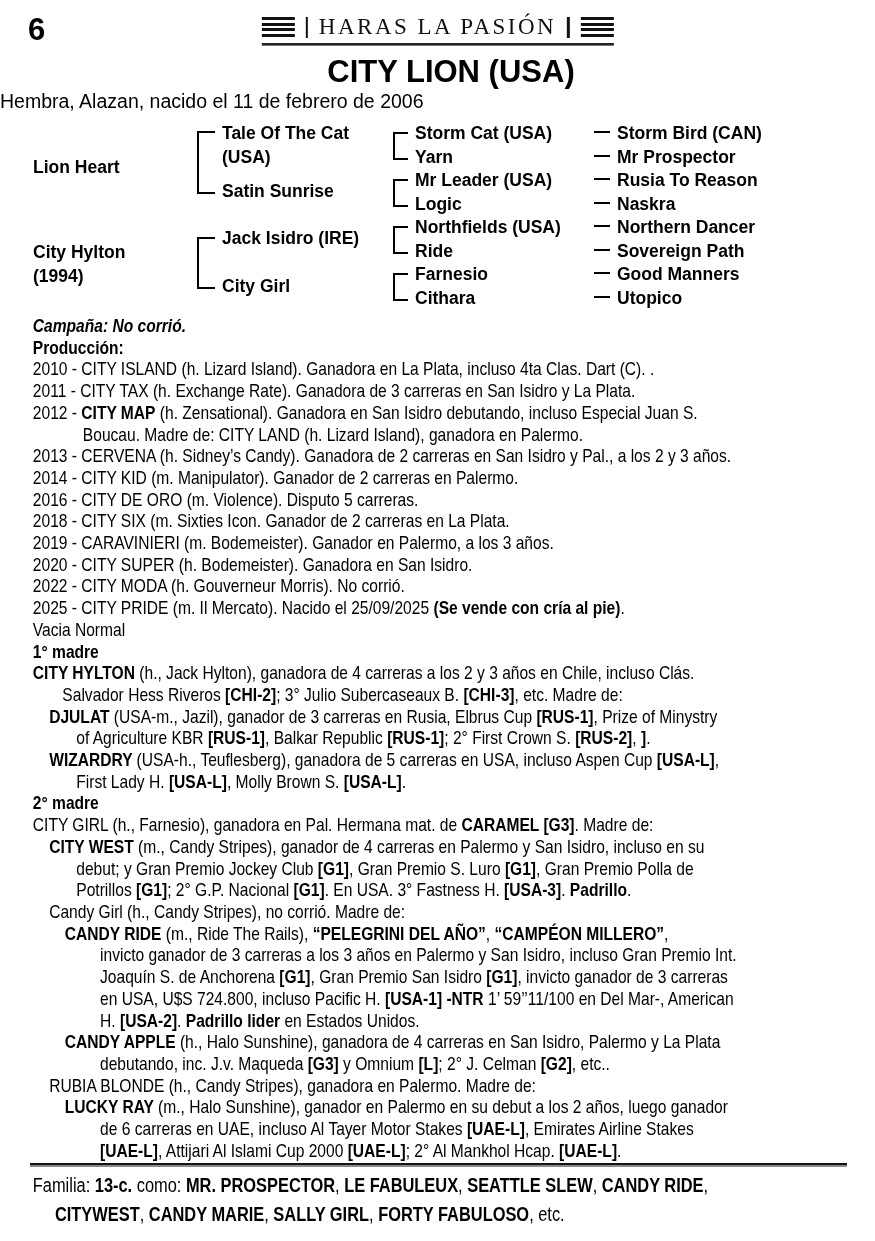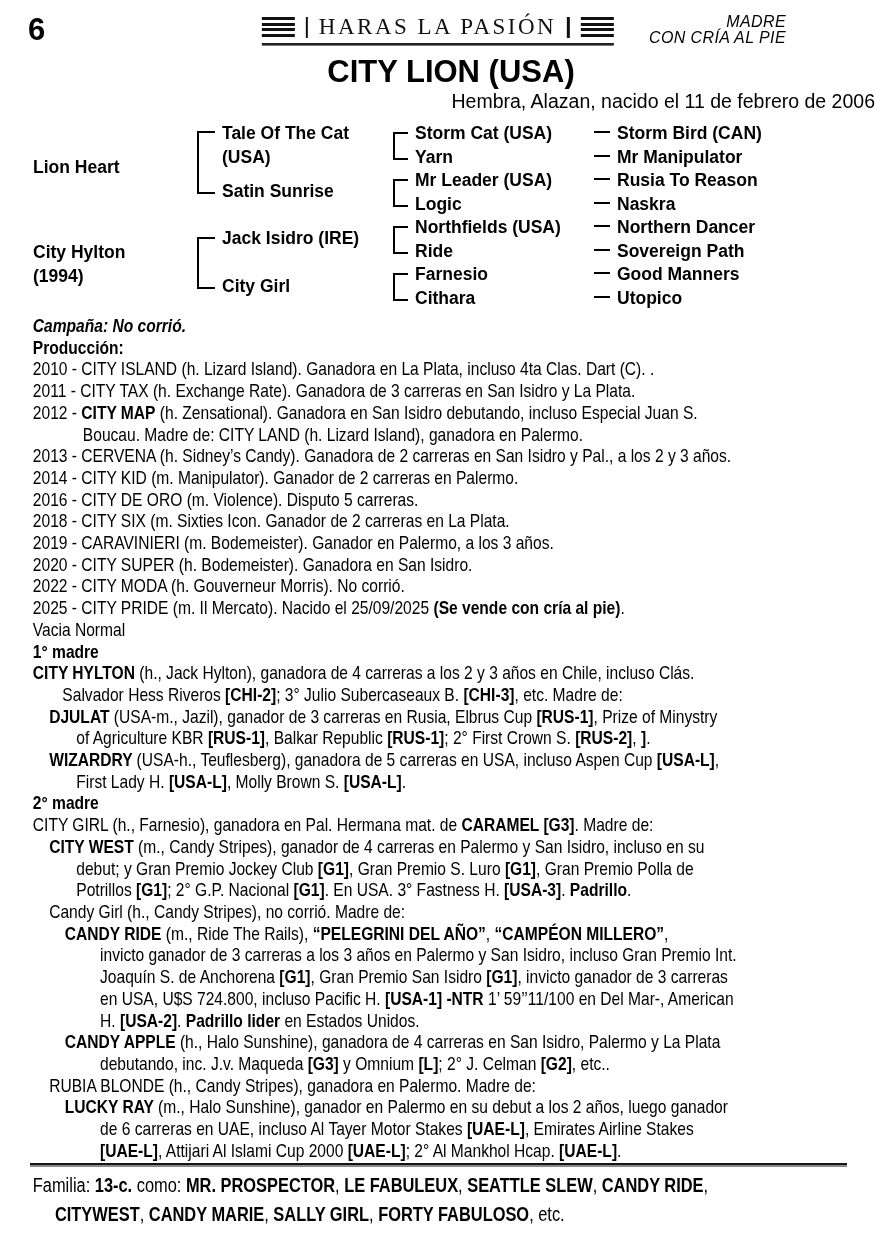--- a/index.html
+++ b/index.html
@@ -13,21 +13,21 @@
   .barstack{display:flex;flex-direction:column;gap:2.5px;}
   .barstack .bar{width:33px;height:3.2px;background:#111;}
   .vbar{width:2.5px;height:21px;background:#111;}
   .logo-text{font-family:"Liberation Serif",serif;font-size:23px;letter-spacing:2.5px;
              white-space:nowrap;color:#111;}
   .logo-underline{height:3px;background:linear-gradient(#222 0 70%,#777 70% 100%);margin-top:3px;}
   .corner{position:absolute;right:89px;top:14px;text-align:right;font-style:italic;
           font-size:16px;line-height:16px;letter-spacing:.4px;}
 
   .title{position:absolute;left:0;right:0;top:54px;text-align:center;font-size:31px;font-weight:bold;margin-left:27px;}
-  .subtitle{position:absolute;left:0;right:0;top:90px;text-align:right;font-size:19.5px;margin-left:48px;}
+  .subtitle{position:absolute;left:0;right:0;top:90px;text-align:left;font-size:19.5px;}
 
   
   .pedigree{position:absolute;left:0;top:115px;width:875px;height:198px;font-size:17.5px;}
   .ped-item{position:absolute;white-space:nowrap;font-weight:bold;}
   .ped-item.wrap{white-space:normal;line-height:23.5px;}
   .bracket{position:absolute;border-left:2px solid #000;border-top:2px solid #000;
            border-bottom:2px solid #000;}
   .dash{position:absolute;height:2px;background:#000;}
 
   
@@ -65,24 +65,20 @@
       <div class="barstack">
         <div class="bar"></div>
           <div class="bar"></div>
           <div class="bar"></div>
           <div class="bar"></div>
       </div>
     </div>
     <div class="logo-underline"></div>
   </div>
 
-  <div class="corner">
-    <div>MADRE</div>
-    <div>CON CRÍA AL PIE</div>
-  </div>
 
   <div class="title">CITY LION (USA)</div>
   <div class="subtitle">Hembra, Alazan, nacido el 11 de febrero de 2006</div>
 
   <div class="pedigree">
 
     <div class="ped-item" style="left:33px;top:42px">Lion Heart</div>
     <div class="ped-item wrap" style="left:33px;top:126px">
       <div>City Hylton</div>
       <div>(1994)</div>
@@ -113,21 +109,21 @@
     <div class="dash" style="left:594px;top:16px;width:16px"></div>
     <div class="dash" style="left:594px;top:40px;width:16px"></div>
     <div class="dash" style="left:594px;top:63px;width:16px"></div>
     <div class="dash" style="left:594px;top:87px;width:16px"></div>
     <div class="dash" style="left:594px;top:110px;width:16px"></div>
     <div class="dash" style="left:594px;top:134px;width:16px"></div>
     <div class="dash" style="left:594px;top:157px;width:16px"></div>
     <div class="dash" style="left:594px;top:181px;width:16px"></div>
 
     <div class="ped-item" style="left:617px;top:8px">Storm Bird (CAN)</div>
-    <div class="ped-item" style="left:617px;top:32px">Mr Manipulator</div>
+    <div class="ped-item" style="left:617px;top:32px">Mr Prospector</div>
     <div class="ped-item" style="left:617px;top:55px">Rusia To Reason</div>
     <div class="ped-item" style="left:617px;top:79px">Naskra</div>
     <div class="ped-item" style="left:617px;top:102px">Northern Dancer</div>
     <div class="ped-item" style="left:617px;top:126px">Sovereign Path</div>
     <div class="ped-item" style="left:617px;top:149px">Good Manners</div>
     <div class="ped-item" style="left:617px;top:173px">Utopico</div>
   </div>
 
   <div id="body-lines" class="narrow">
       <div class="line ind-l0"><span class="run-bi">Campaña: No corrió.</span></div>

